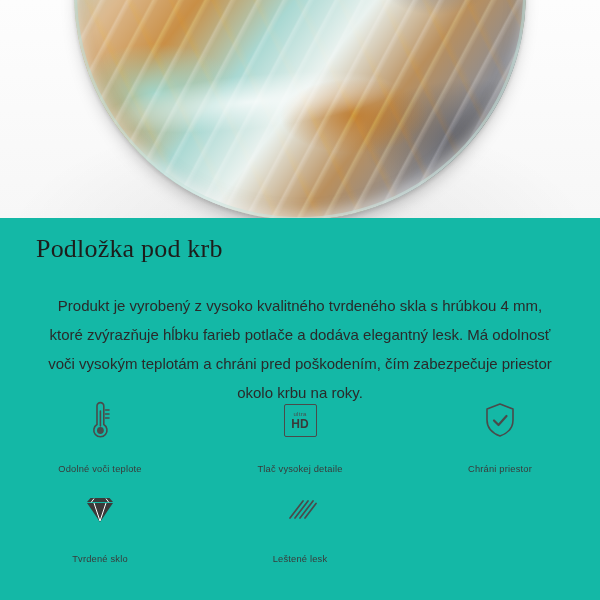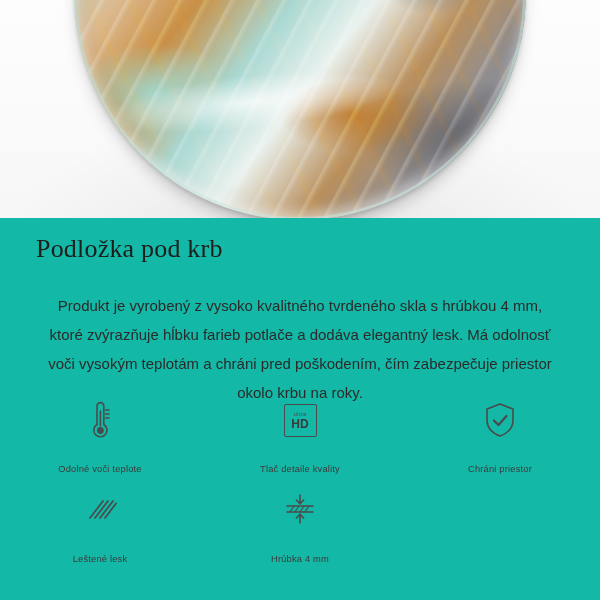--- a/index.html
+++ b/index.html
@@ -236,64 +236,60 @@
       <div class="feature-label">Odolné voči teplote</div>
     </div>
 
     <div class="feature">
       <div class="feature-icon">
         <div class="hd-box">
           <span class="ultra">ultra</span>
           <span class="hd">HD</span>
         </div>
       </div>
-      <div class="feature-label">Tlač detaile kvality</div>
+      <div class="feature-label">Tlač vysokej detaile</div>
     </div>
 
     <div class="feature">
       <div class="feature-icon">
         <svg width="40" height="42" viewBox="0 0 40 42">
           <path d="M20 5 L33 10 V21 c0 8.5 -6.4 13.6 -13 16 -6.6 -2.4 -13 -7.5 -13 -16 V10 Z" fill="none" stroke="#4a4a4a" stroke-width="1.6" stroke-linejoin="round"></path>
           <path d="M14 21.5 l4.5 4.5 L26.5 17" fill="none" stroke="#4a4a4a" stroke-width="2.2" stroke-linecap="round" stroke-linejoin="round"></path>
         </svg>
       </div>
       <div class="feature-label">Chráni priestor</div>
     </div>
 
+    <div class="feature">
+      <div class="feature-icon">
+        <svg width="44" height="40" viewBox="0 0 44 40">
+          <g fill="#3a3a3a">
+            <path d="M9 13 L35 13 L22 32 Z"></path>
+            <path d="M12.5 8 L31.5 8 L35 12 L9 12 Z"></path>
+          </g>
+          <g stroke="#ffffff" stroke-width="1">
+            <line x1="16" y1="13" x2="22" y2="31"></line>
+            <line x1="28" y1="13" x2="22" y2="31"></line>
+            <line x1="16" y1="8.6" x2="13.2" y2="12.4"></line>
+            <line x1="28" y1="8.6" x2="30.8" y2="12.4"></line>
+          </g>
+        </svg>
+      </div>
+      <div class="feature-label">Tvrdené sklo</div>
+    </div>
 
     <div class="feature">
       <div class="feature-icon">
         <svg width="44" height="40" viewBox="0 0 44 40">
           <g stroke="#4a4a4a" stroke-width="1.7" stroke-linecap="round">
             <line x1="12" y1="28" x2="25" y2="11"></line>
             <line x1="17" y1="28" x2="30" y2="11"></line>
             <line x1="22" y1="28" x2="35" y2="11"></line>
             <line x1="27" y1="28" x2="38" y2="13.5"></line>
           </g>
         </svg>
       </div>
       <div class="feature-label">Leštené lesk</div>
     </div>
 
-    <div class="feature">
-      <div class="feature-icon">
-        <svg width="44" height="42" viewBox="0 0 44 42">
-          <g stroke="#4a4a4a" stroke-width="1.6" stroke-linecap="round">
-            <line x1="22" y1="6" x2="22" y2="14"></line>
-            <path d="M18.4 11 L22 14.8 L25.6 11" fill="none"></path>
-            <line x1="22" y1="34" x2="22" y2="26"></line>
-            <path d="M18.4 29 L22 25.2 L25.6 29" fill="none"></path>
-            <line x1="9" y1="17" x2="35" y2="17"></line>
-            <line x1="9" y1="23" x2="35" y2="23"></line>
-          </g>
-          <g stroke="#4a4a4a" stroke-width="1.1">
-            <line x1="12" y1="22.6" x2="16" y2="17.4"></line>
-            <line x1="17" y1="22.6" x2="21" y2="17.4"></line>
-            <line x1="22" y1="22.6" x2="26" y2="17.4"></line>
-            <line x1="27" y1="22.6" x2="31" y2="17.4"></line>
-          </g>
-        </svg>
-      </div>
-      <div class="feature-label">Hrúbka 4 mm</div>
-    </div>
 
   </div>
 </div>
 
 </body></html>

